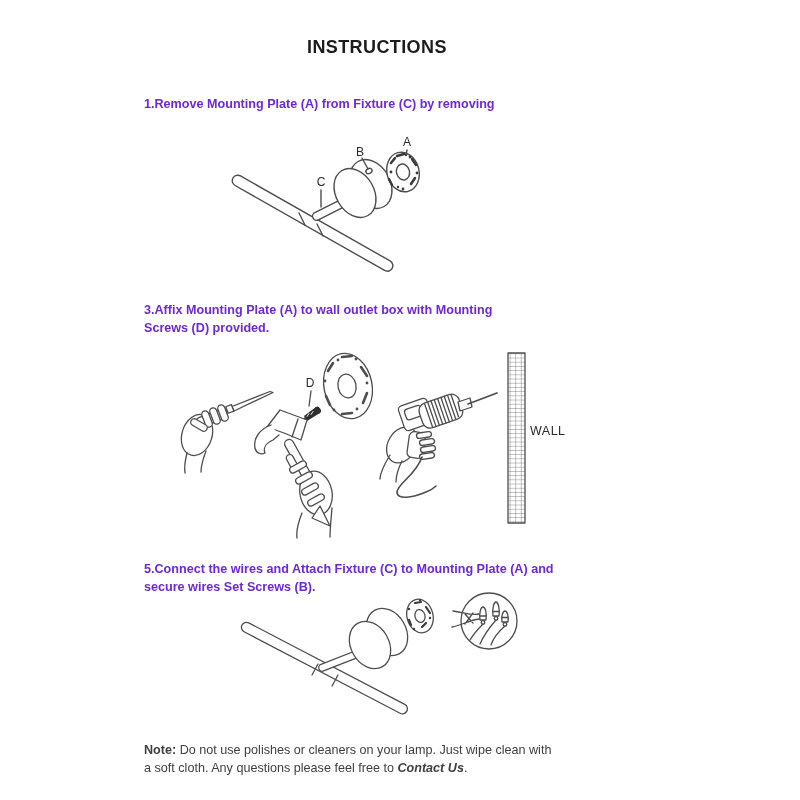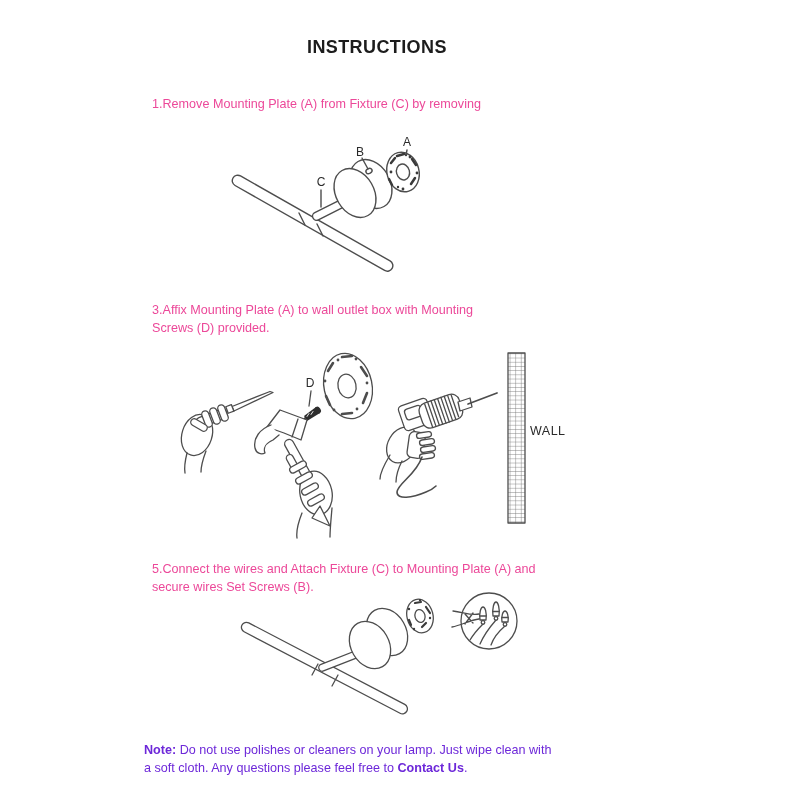--- a/index.html
+++ b/index.html
@@ -4,26 +4,26 @@
 <style>
   html,body{margin:0;padding:0;background:#ffffff;}
   .sheet{
     position:relative;width:800px;height:800px;background:#ffffff;overflow:hidden;
     font-family:"Liberation Sans", sans-serif;color:#1f1f1f;
   }
   .title{
     position:absolute;left:307px;top:37px;font-size:18px;font-weight:700;
     letter-spacing:0.4px;white-space:pre;color:#1c1c1c;
   }
-  .step{position:absolute;left:152px;font-size:12.6px;line-height:18px;color:#ec4899;}
+  .step{position:absolute;left:144px;font-size:12.6px;line-height:18px;color:#6d28d9;font-weight:bold;}
   .step .line{white-space:pre;}
-  .note{position:absolute;left:144px;top:741px;font-size:12.6px;line-height:18px;color:#6d28d9;}
+  .note{position:absolute;left:144px;top:741px;font-size:12.6px;line-height:18px;color:#404040;}
   .note .line{white-space:pre-wrap;}
   .b{font-weight:700;}
-  .contact{font-weight:700;cursor:pointer;}
+  .contact{font-weight:700;cursor:pointer;font-style:italic;}
   svg{position:absolute;overflow:visible;}
   svg text{font-family:"Liberation Sans", sans-serif;font-size:12px;fill:#2a2a2a;stroke:none;}
   .wall-label{font-size:12.5px;letter-spacing:0.5px;}
 </style>
 </head>
 <body>
 
 <div class="sheet">
 
   <div class="title">INSTRUCTIONS</div>

